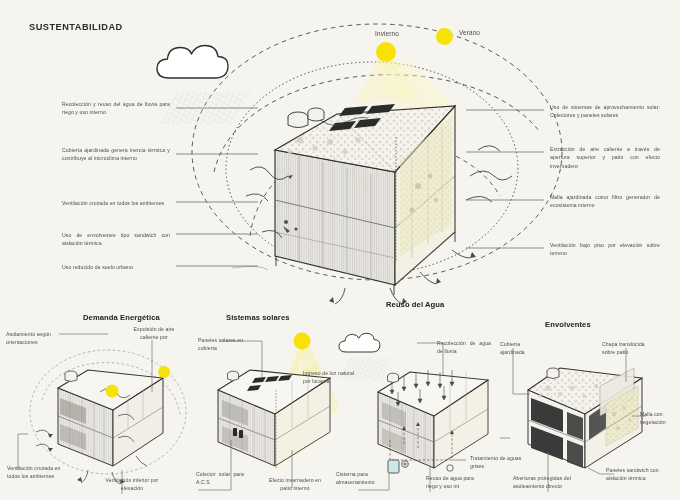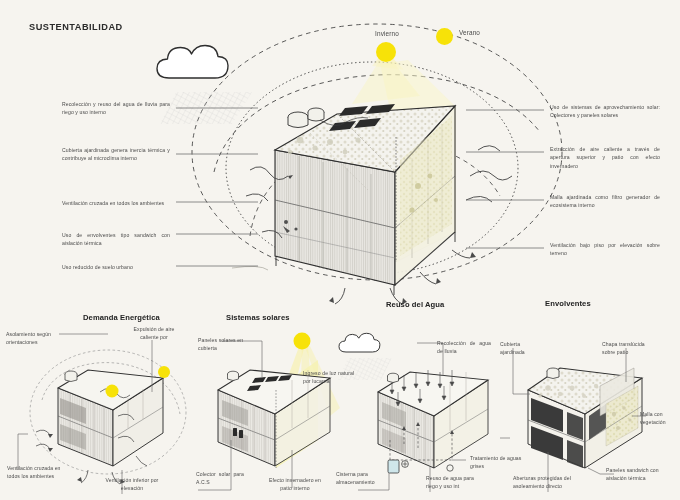--- a/index.html
+++ b/index.html
@@ -247,21 +247,21 @@
   <div class="txt just" style="left:550px; top:103px; width:110px;">Uso de sistemas de aprovechamiento solar: Colectores y paneles solares</div>
   <div class="txt just" style="left:550px; top:145px; width:110px;">Extracción de aire caliente a través de apertura superior y patio con efecto invernadero</div>
   <div class="txt just" style="left:550px; top:193px; width:110px;">Malla ajardinada como filtro generador de ecosistema interno</div>
   <div class="txt just" style="left:550px; top:241px; width:110px;">Ventilación bajo piso por elevación sobre terreno</div>
 
   <div class="divider" style="top:302px; background:transparent;"></div>
 
   <div class="sect-head" style="left:63px; top:313px;padding-left:20px;">Demanda Energética</div>
   <div class="sect-head" style="left:226px; top:313px;">Sistemas solares</div>
   <div class="sect-head" style="left:386px; top:300px;">Reuso del Agua</div>
-  <div class="sect-head" style="left:545px; top:299px;">Envolventes</div>
+  <div class="sect-head" style="left:545px; top:320px;">Envolventes</div>
 
   <svg width="680" height="500">
 
     <g>
 
       <g fill="none" stroke="#8a8a8a" stroke-dasharray="2.6,2.4" stroke-width="0.6">
         <ellipse cx="108" cy="412" rx="78" ry="62"></ellipse>
         <path d="M42 400 C 56 348, 168 348, 180 414"></path>
       </g>
 

